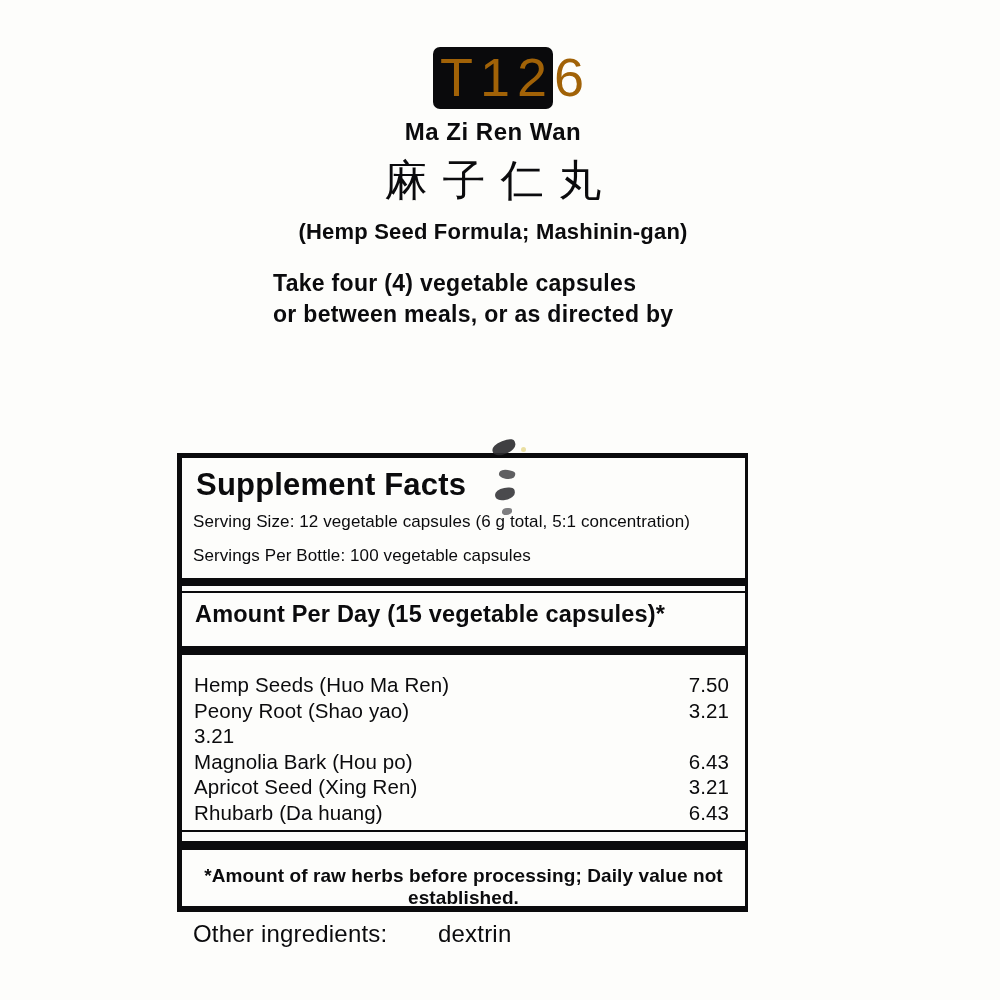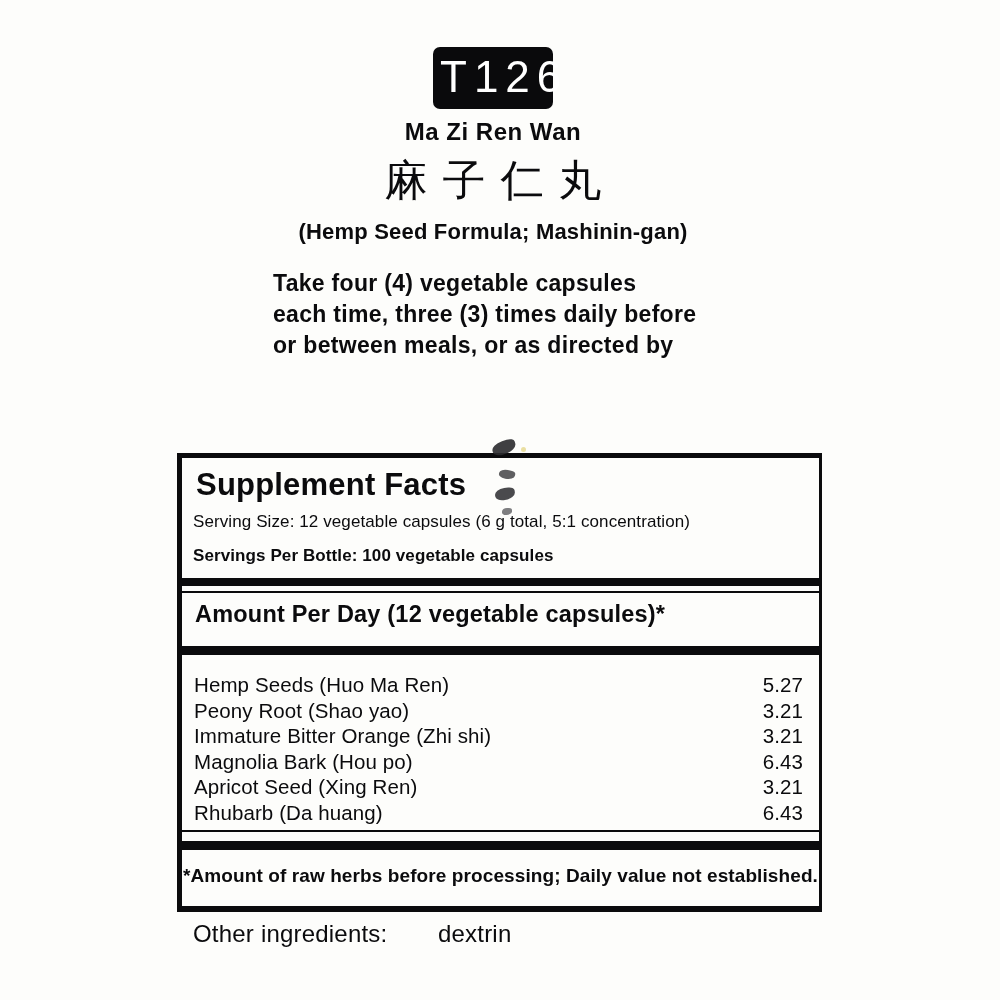--- a/index.html
+++ b/index.html
@@ -20,22 +20,22 @@
     position:absolute;top:0;left:0;width:1000px;
     text-align:center;
     transform:translateX(-7px);
   }
   .code-badge{
     display:inline-block;
     margin-top:47px;
     width:120px;height:62px;
     background:#0a0a0c;
     border-radius:7px;
-    color:#ffffff;
-    font-size:44px;
+    color:#a16207;
+    font-size:54px;
     line-height:60px;
     letter-spacing:7px;
     text-indent:7px;
     font-weight:400;
   }
   .pinyin{
     margin-top:9px;
     font-size:24px;
     font-weight:700;
     letter-spacing:0.5px;
@@ -57,36 +57,36 @@
   
   .suggested{
     position:absolute;left:273px;top:268px;
     font-size:23px;font-weight:700;
     line-height:31px;
     letter-spacing:0.3px;
   }
   
   .panel{
     position:absolute;left:177px;top:453px;
-    width:645px;height:459px;
+    width:571px;height:459px;
     box-sizing:border-box;
     border-style:solid;border-color:#0b0b0d;
     border-width:5px 3px 6px 5px;
     background:#fdfdfb;
   }
   .panel .sf-title{
     position:absolute;left:14px;top:9px;
     font-size:31px;font-weight:700;letter-spacing:0.2px;
   }
   .panel .serving-line{
     position:absolute;left:11px;
     font-size:17px;letter-spacing:0.1px;
   }
   .panel .line-serving-size{top:54px;}
-  .panel .line-servings-bottle{top:88px;font-weight:bold;}
+  .panel .line-servings-bottle{top:88px;}
   .bar{position:absolute;left:0;right:0;background:#0b0b0d;}
   .bar-thick-1{top:120px;height:8px;}
   .rule-thin-1{top:133px;height:2px;}
   .bar-thick-2{top:188px;height:9px;}
   .rule-thin-2{top:372px;height:2px;}
   .bar-thick-3{top:383px;height:9px;}
   .panel .amount-header{
     position:absolute;left:13px;top:143px;
     font-size:23.5px;font-weight:700;letter-spacing:0.2px;
   }
@@ -126,47 +126,45 @@
 
   <div class="header">
     <div class="code-badge">T126</div>
     <div class="pinyin">Ma Zi Ren Wan</div>
     <div class="chinese">麻子仁丸</div>
     <div class="english">(Hemp Seed Formula; Mashinin-gan)</div>
   </div>
 
   <div class="suggested">
     <div>Take four (4) vegetable capsules</div>
-    <div>each time, three (3) times daily before</div>
     <div>or between meals, or as directed by</div>
   </div>
 
   <div class="panel">
     <div class="sf-title">Supplement Facts</div>
     <div class="serving-line line-serving-size">Serving Size: 12 vegetable capsules (6 g total, 5:1 concentration)</div>
     <div class="serving-line line-servings-bottle">Servings Per Bottle: 100 vegetable capsules</div>
 
     <div class="bar bar-thick-1"></div>
     <div class="bar rule-thin-1"></div>
 
-    <div class="amount-header">Amount Per Day (12 vegetable capsules)*</div>
+    <div class="amount-header">Amount Per Day (15 vegetable capsules)*</div>
 
     <div class="bar bar-thick-2"></div>
 
     <div class="ing-table">
       <div class="ing-row">
         <span>Hemp Seeds (Huo Ma Ren)</span>
-        <span>5.27</span>
+        <span>7.50</span>
       </div>
       <div class="ing-row">
         <span>Peony Root (Shao yao)</span>
         <span>3.21</span>
       </div>
       <div class="ing-row">
-        <span>Immature Bitter Orange (Zhi shi)</span>
         <span>3.21</span>
       </div>
       <div class="ing-row">
         <span>Magnolia Bark (Hou po)</span>
         <span>6.43</span>
       </div>
       <div class="ing-row">
         <span>Apricot Seed (Xing Ren)</span>
         <span>3.21</span>
       </div>

